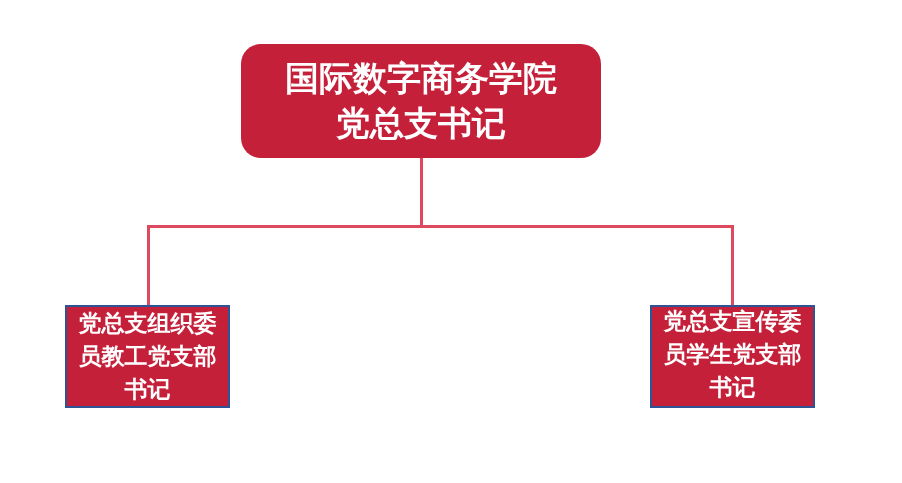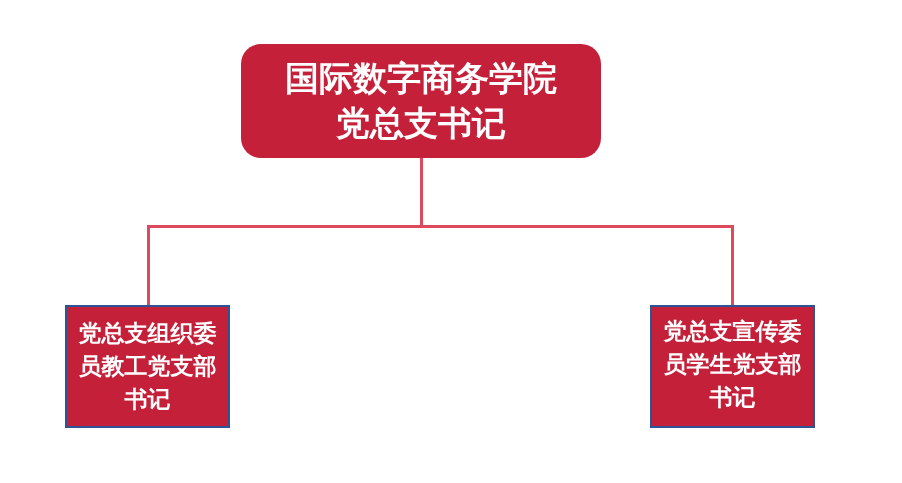--- a/index.html
+++ b/index.html
@@ -39,21 +39,21 @@
     left: 241px;
     top: 44px;
     width: 360px;
     height: 114px;
     border-radius: 20px;
     font-size: 34px;
     line-height: 45px;
   }
   .child-node {
     width: 165px;
-    height: 123px;
+    height: 103px;
     top: 305px;
     border: 2px solid var(--child-border);
     font-size: 23px;
     line-height: 33px;
   }
   .child-node.left  { left: 65px; }
   .child-node.right { left: 650px; font-family: Liberation Mono, monospace; }
   .connector {
     position: absolute;
     background: var(--connector);

